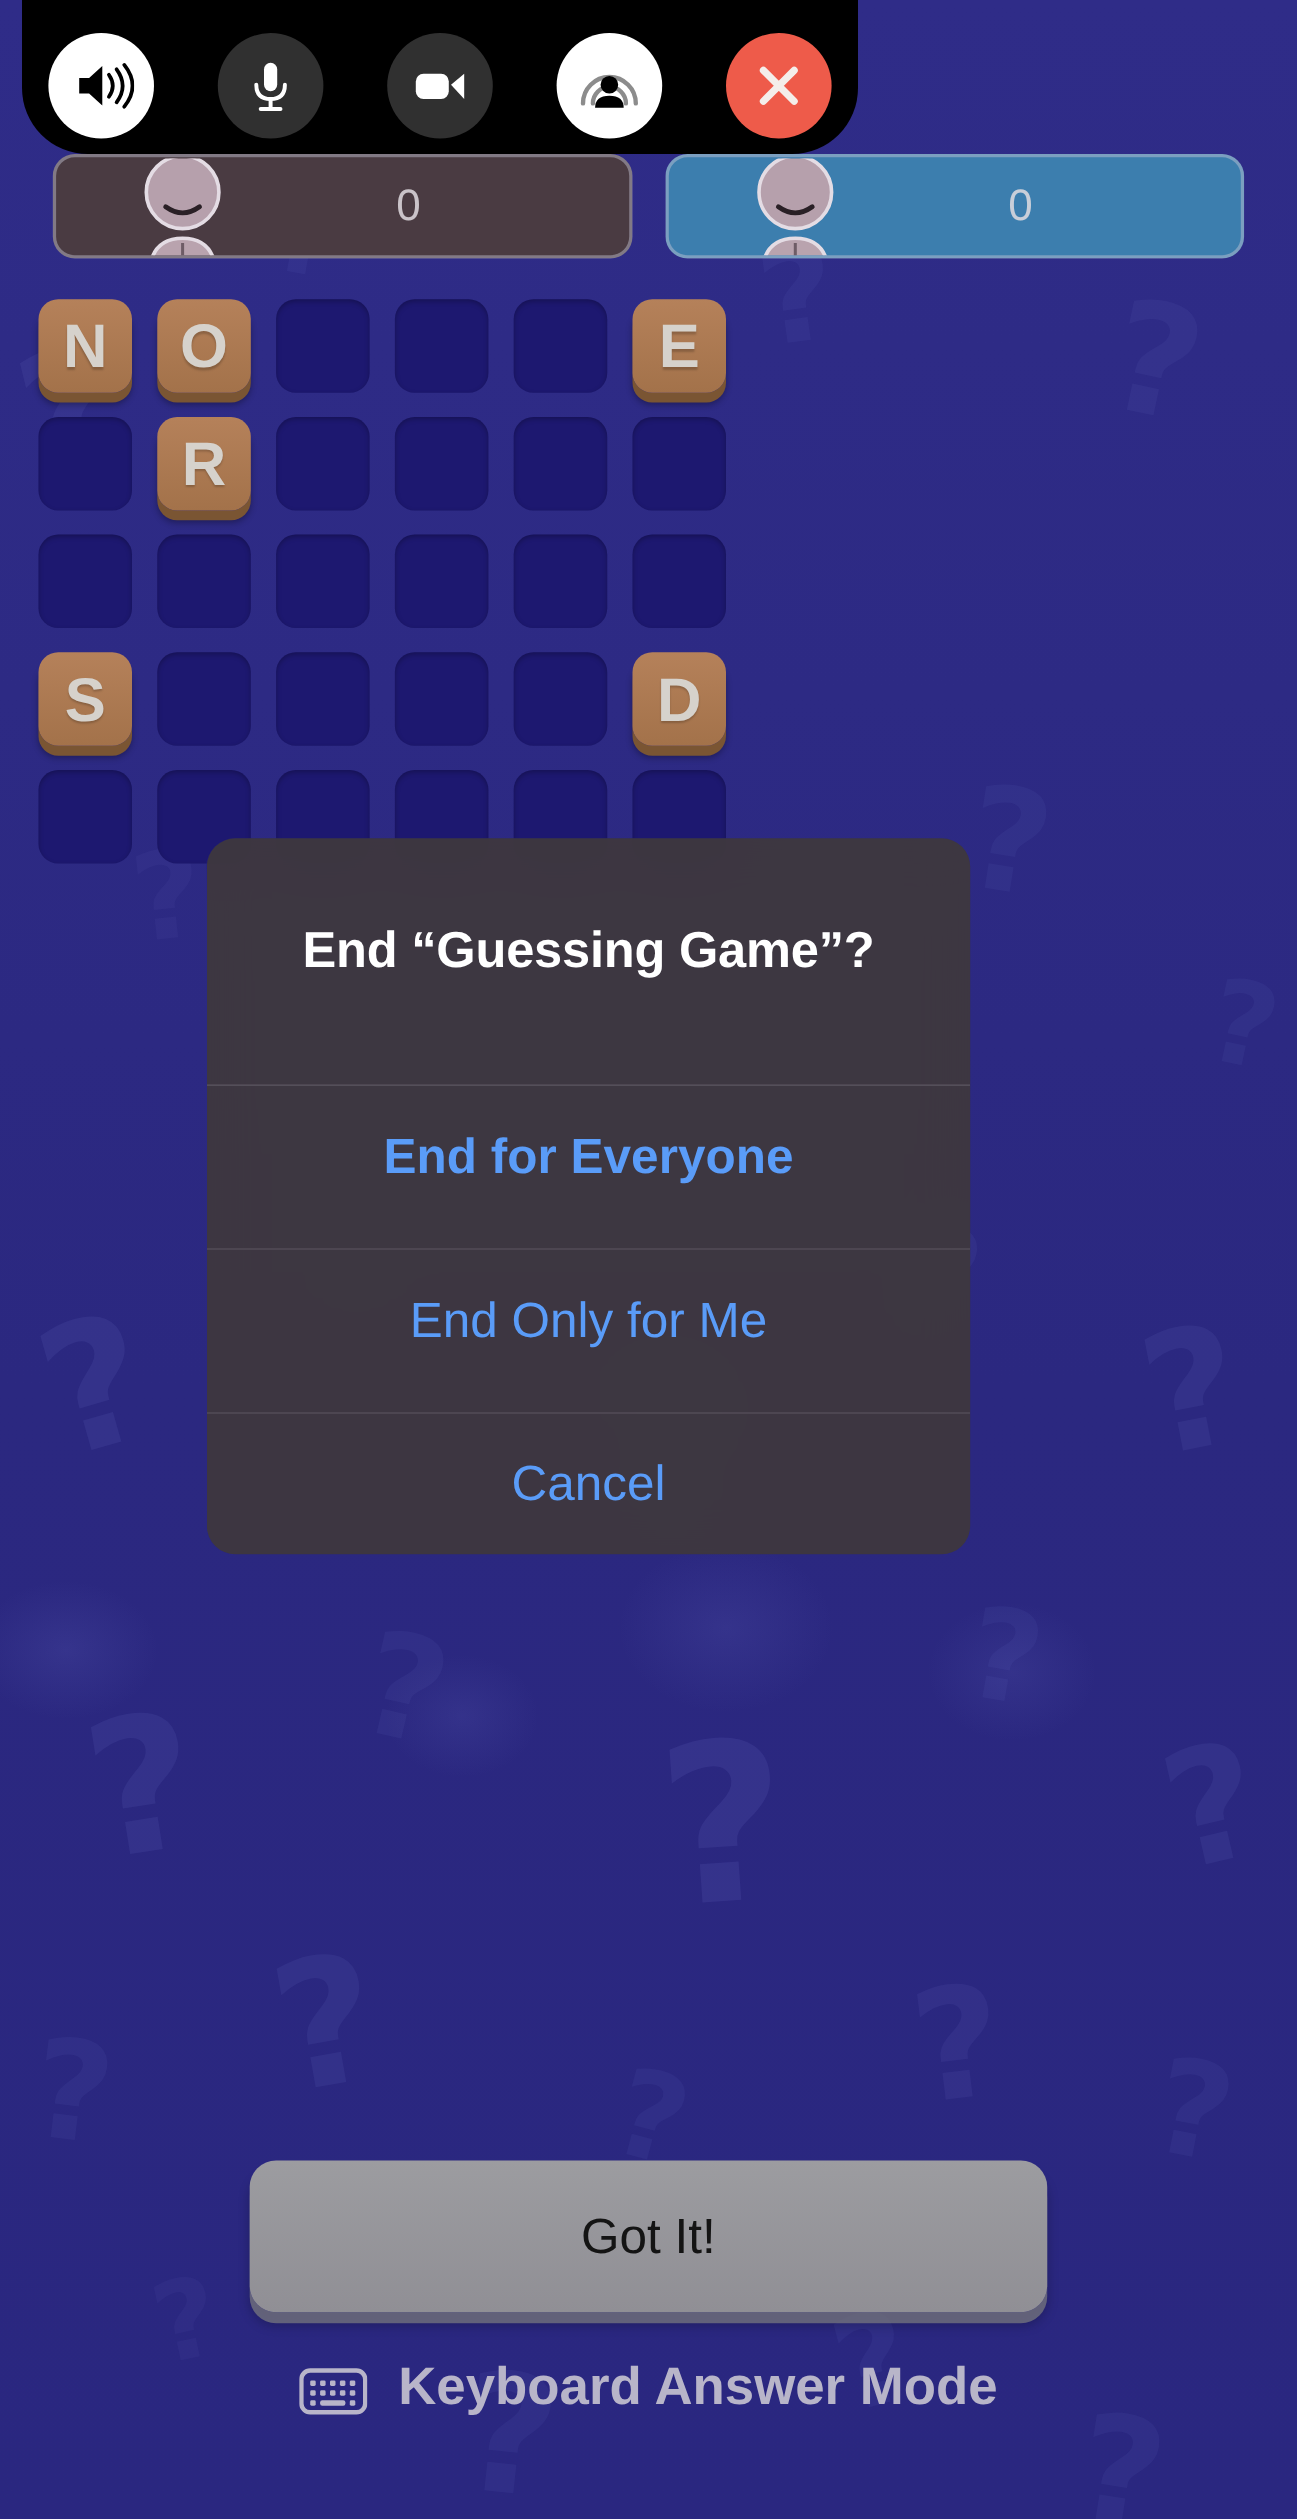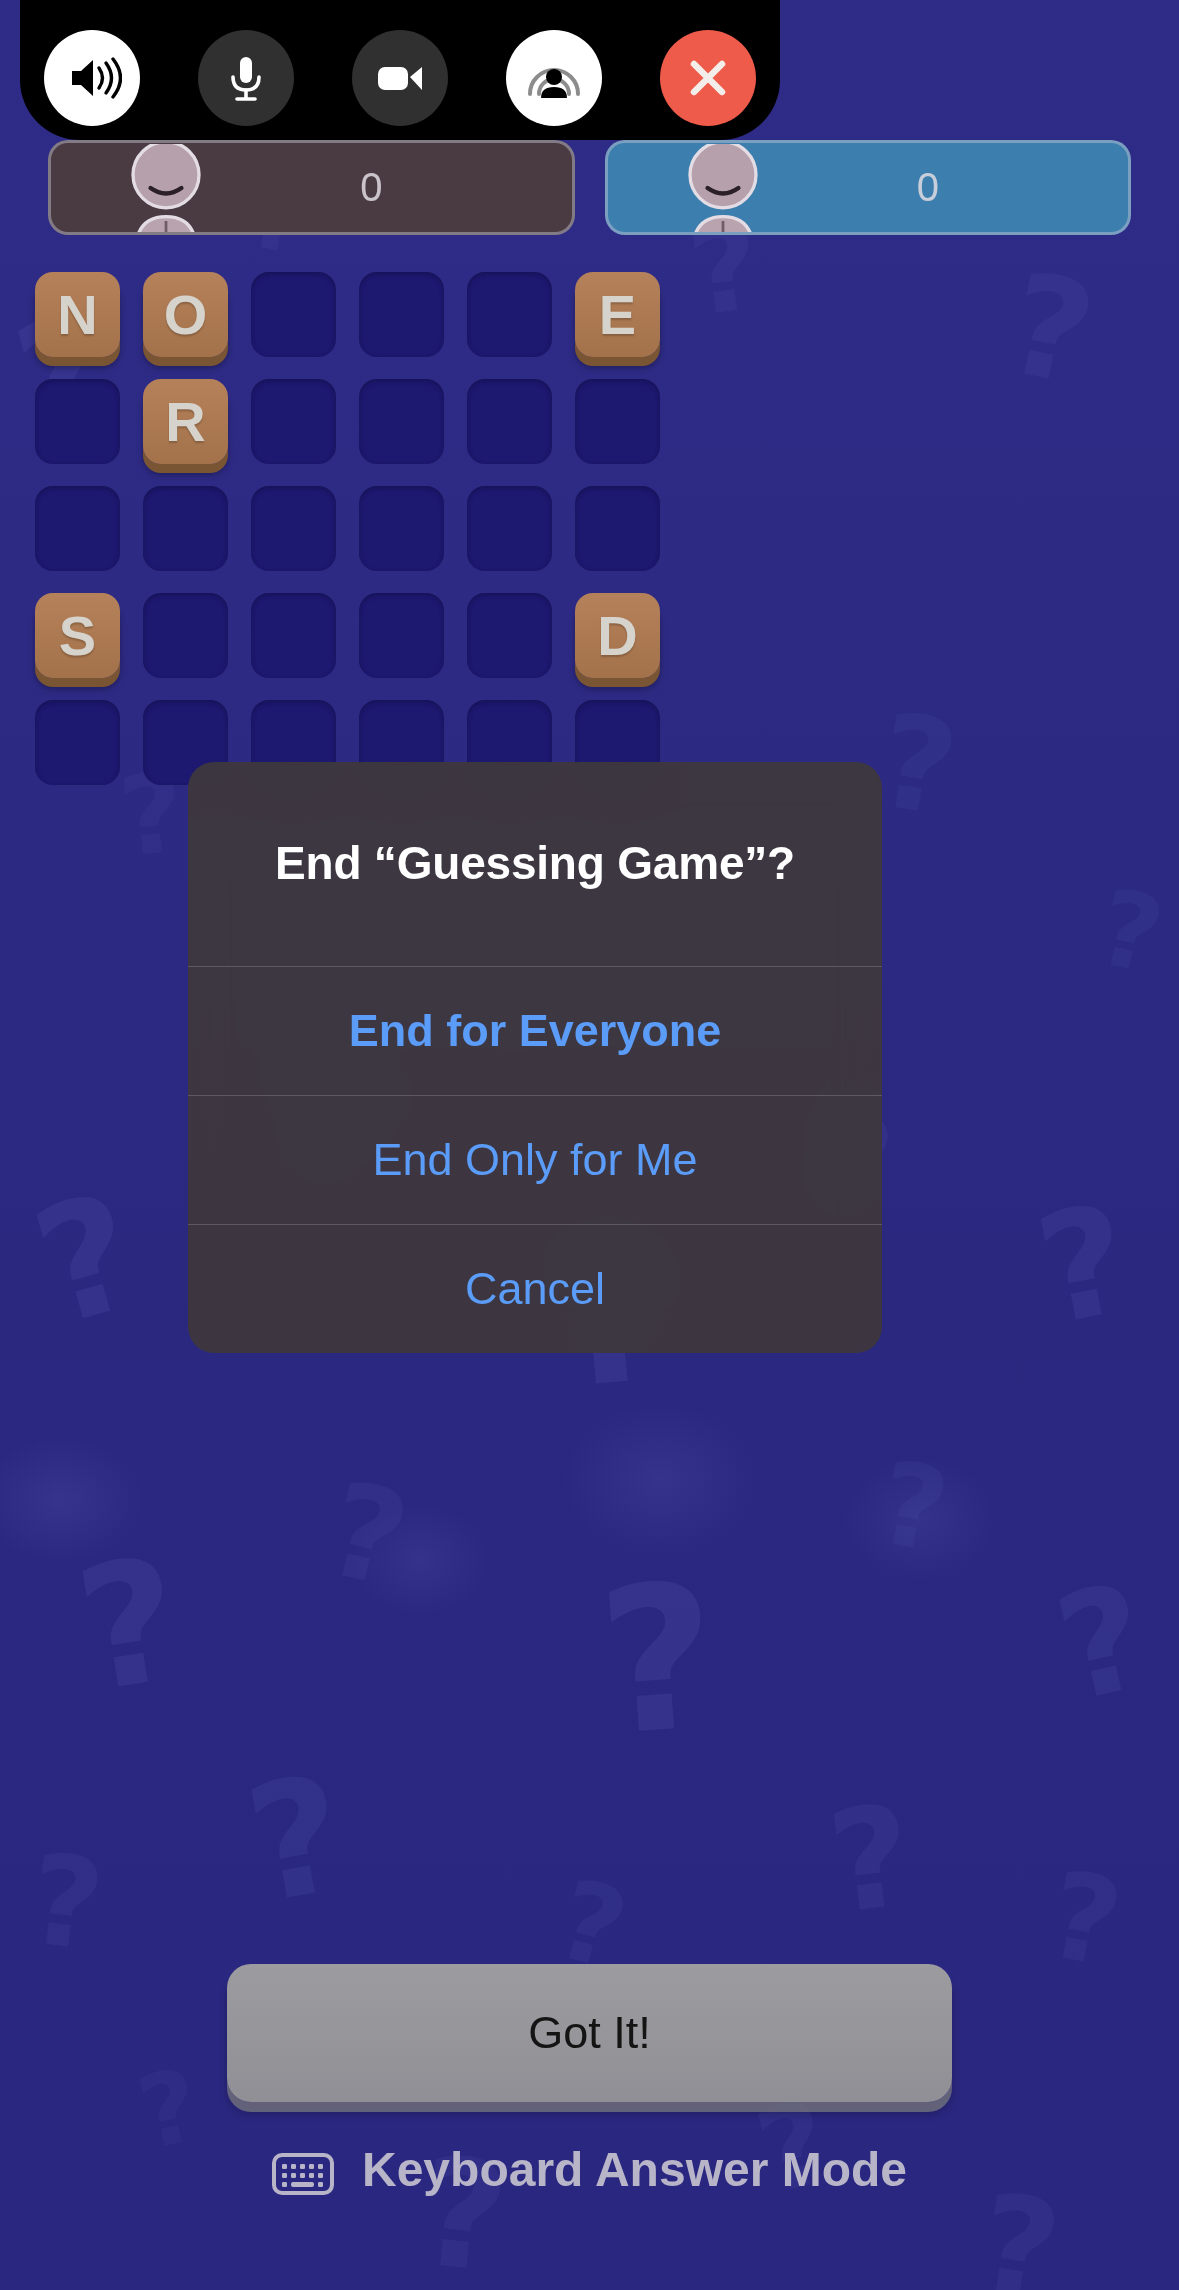--- a/index.html
+++ b/index.html
@@ -126,20 +126,21 @@
     font-weight:700;
     padding:74px 30px 76px 30px;
     letter-spacing:-.2px;
   }
   .arow {
     border-top:1px solid rgba(255,255,255,.17);
     text-align:center;
     color:#5A9CF8;
     padding:38px 10px;
     font-size:45px;
+    margin-top:20px;
   }
   .arow.bold { font-weight:700; }
 
   
   #gotit {
     position:absolute;
     left:227px; top:1964px;
     width:725px; height:138px;
     background:linear-gradient(180deg,#9C9CA0 0%,#908F95 100%);
     border-radius:24px;

